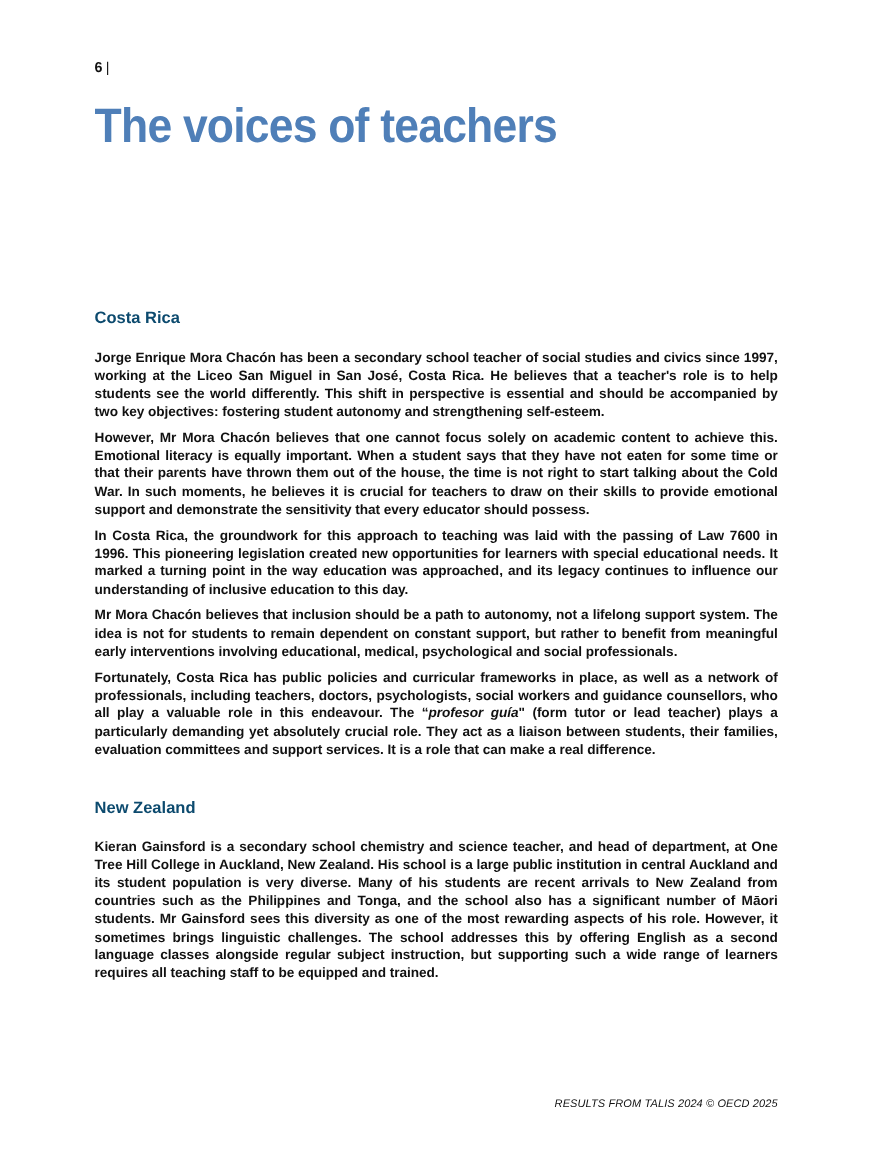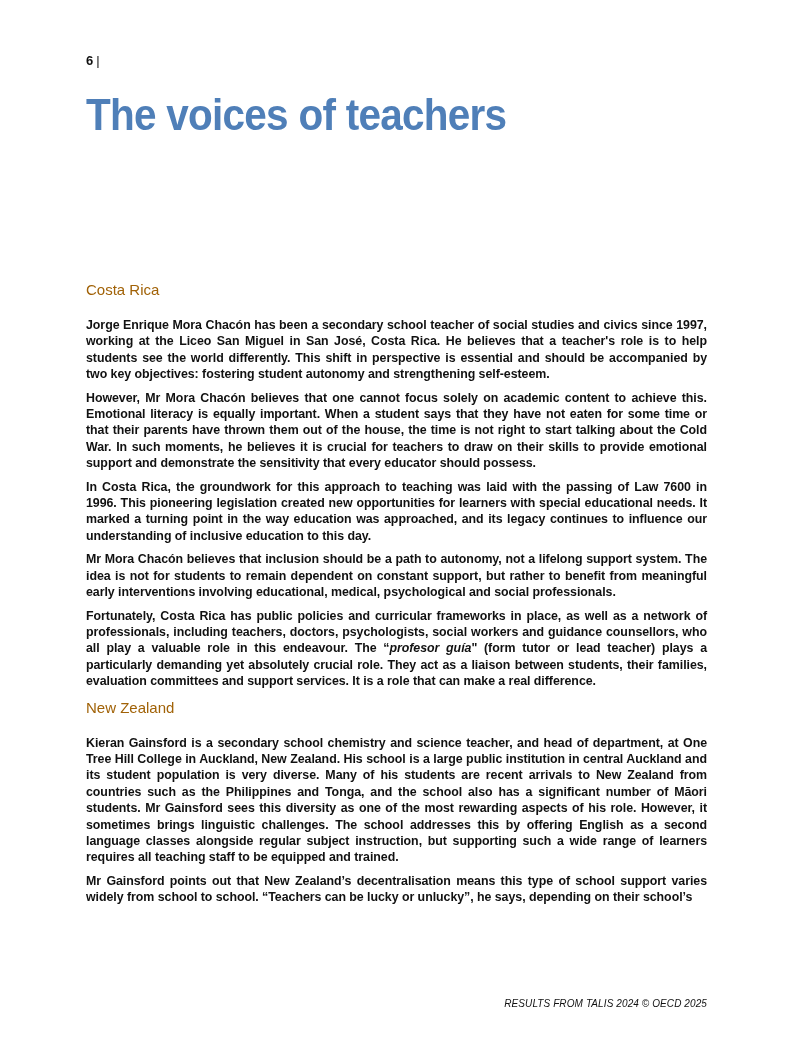--- a/index.html
+++ b/index.html
@@ -42,26 +42,26 @@
     }
     .content {
       position: absolute;
       left: 86px;
       top: 281px;
       width: 621px;
     }
     .section-heading {
       margin: 0 0 18px 0;
       font-size: 15px;
-      font-weight: normal;
-      color: #a16207;
+      font-weight: bold;
+      color: #0c4a6e;
       line-height: 18px;
     }
     .section-heading.second {
-      margin-top: 9px;
+      margin-top: 36px;
     }
     .para {
       margin: 0 0 7px 0;
       font-size: 12.4px;
       line-height: 16.4px;
       text-align: justify;
       color: #111;
       letter-spacing: -0.05px;
       font-weight: bold;
     }
@@ -95,18 +95,17 @@
     <p class="para">Jorge Enrique Mora Chacón has been a secondary school teacher of social studies and civics since 1997, working at the Liceo San Miguel in San José, Costa Rica. He believes that a teacher's role is to help students see the world differently. This shift in perspective is essential and should be accompanied by two key objectives: fostering student autonomy and strengthening self-esteem.</p>
     <p class="para">However, Mr Mora Chacón believes that one cannot focus solely on academic content to achieve this. Emotional literacy is equally important. When a student says that they have not eaten for some time or that their parents have thrown them out of the house, the time is not right to start talking about the Cold War. In such moments, he believes it is crucial for teachers to draw on their skills to provide emotional support and demonstrate the sensitivity that every educator should possess.</p>
     <p class="para">In Costa Rica, the groundwork for this approach to teaching was laid with the passing of Law 7600 in 1996. This pioneering legislation created new opportunities for learners with special educational needs. It marked a turning point in the way education was approached, and its legacy continues to influence our understanding of inclusive education to this day.</p>
     <p class="para">Mr Mora Chacón believes that inclusion should be a path to autonomy, not a lifelong support system. The idea is not for students to remain dependent on constant support, but rather to benefit from meaningful early interventions involving educational, medical, psychological and social professionals.</p>
     <p class="para"><span>Fortunately, Costa Rica has public policies and curricular frameworks in place, as well as a network of professionals, including teachers, doctors, psychologists, social workers and guidance counsellors, who all play a valuable role in this endeavour. The “</span><i>profesor guía</i><span>" (form tutor or lead teacher) plays a particularly demanding yet absolutely crucial role. They act as a liaison between students, their families, evaluation committees and support services. It is a role that can make a real difference.</span></p>
   </section>
 
   <section>
     <h2 class="section-heading second">New Zealand</h2>
     <p class="para">Kieran Gainsford is a secondary school chemistry and science teacher, and head of department, at One Tree Hill College in Auckland, New Zealand. His school is a large public institution in central Auckland and its student population is very diverse. Many of his students are recent arrivals to New Zealand from countries such as the Philippines and Tonga, and the school also has a significant number of Māori students. Mr Gainsford sees this diversity as one of the most rewarding aspects of his role. However, it sometimes brings linguistic challenges. The school addresses this by offering English as a second language classes alongside regular subject instruction, but supporting such a wide range of learners requires all teaching staff to be equipped and trained.</p>
-    <p class="para">Mr Gainsford points out that New Zealand’s decentralisation means this type of school support varies widely from school to school. “Teachers can be lucky or unlucky”, he says, depending on their school’s</p>
   </section>
 
 </div>
 
 <div class="footer">RESULTS FROM TALIS 2024 © OECD 2025</div>
 
 </body></html>

